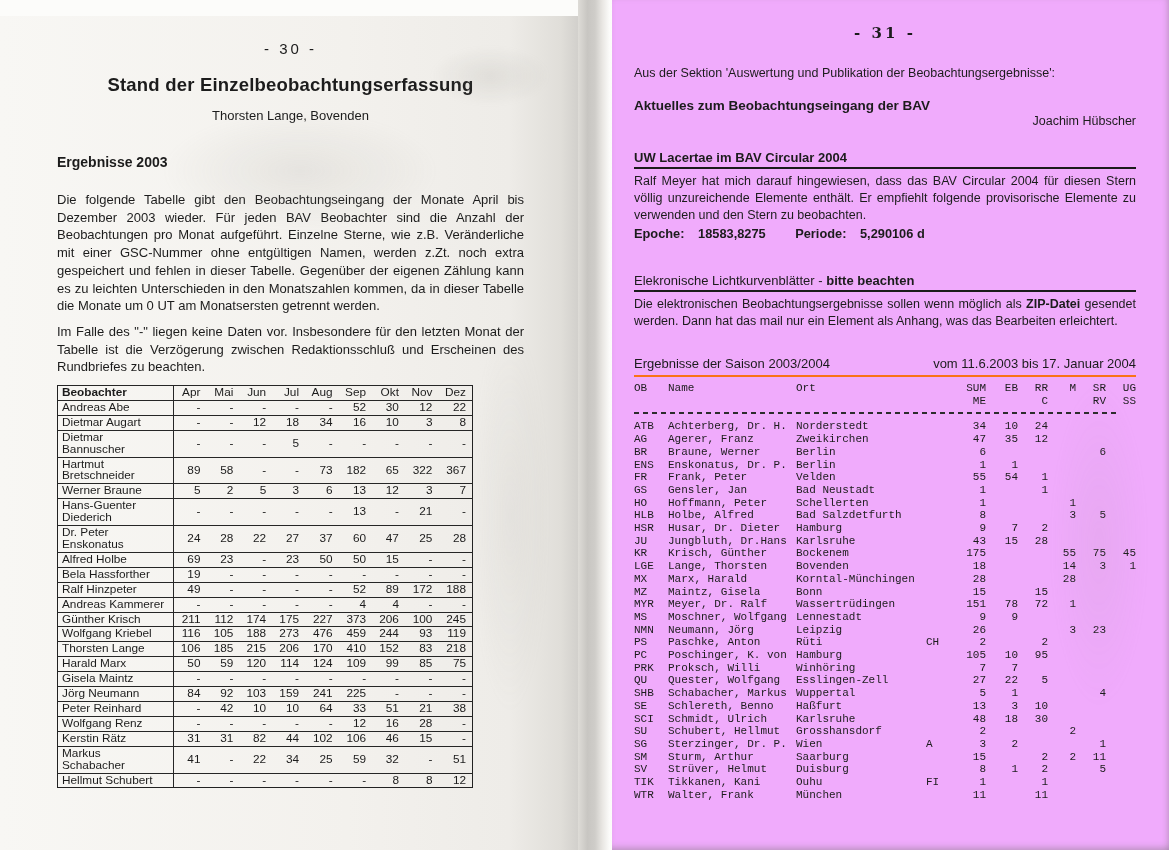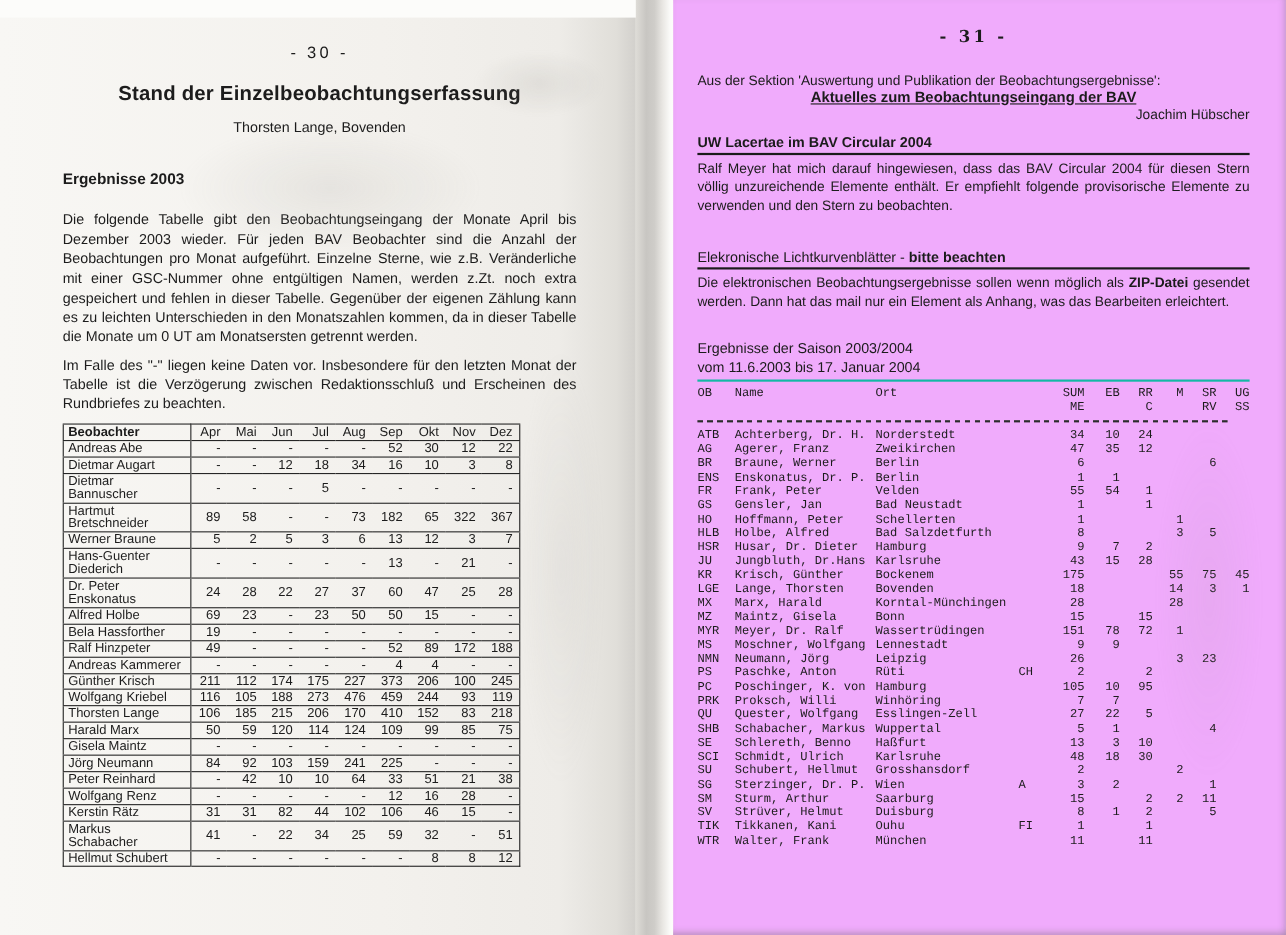--- a/index.html
+++ b/index.html
@@ -26,31 +26,31 @@
   .gutter{position:absolute;left:578px;top:0;width:34px;height:850px;
     background:linear-gradient(90deg,#dedcd7 0%,#c8c6c2 28%,#cfcdc9 50%,#e9e7e3 72%,#fbfbf9 92%,#fdfdfb 100%);}
 
   
   .page-right{position:absolute;left:612px;top:0;width:557px;height:850px;background:#f0abfc;
     font-family:"Liberation Sans",sans-serif;
     box-shadow:inset -5px 0 7px -4px rgba(110,110,105,.35), inset 0 -6px 7px -4px rgba(110,110,105,.4);}
   .pr-content{padding:24px 33px 0 22px;}
   .pn31{text-align:center;font-family:"DejaVu Serif","Liberation Serif",serif;font-weight:bold;font-size:15px;letter-spacing:3px;line-height:18px;}
   .intro31{margin-top:24px;font-size:12.5px;line-height:15px;}
-  .head31{text-align:center;font-size:13.5px;font-weight:bold;line-height:16px;text-decoration:underline;}
+  .head31{margin-top:17px;text-align:left;font-size:13.5px;font-weight:bold;line-height:16px;}
   .author31{text-align:right;font-size:12.5px;line-height:15px;}
-  .rule-title{margin-top:10px;font-size:13px;line-height:16px;border-bottom:2px solid #1b1b1b;padding-bottom:1px;}
+  .rule-title{margin-top:21px;font-size:13px;line-height:16px;border-bottom:2px solid #1b1b1b;padding-bottom:1px;}
   .mt-big{margin-top:31px;}
   .b{font-weight:bold;}
   .body31{margin:4px 0 0 0;font-size:12.5px;line-height:16.8px;text-align:justify;}
   .elements{margin-top:3px;font-size:12.8px;font-weight:bold;line-height:16px;}
   .elements .sp1{margin-left:10px;}
   .elements .sp2{margin-left:26px;}
   .results-head{display:flex;justify-content:space-between;margin-top:25px;font-size:13px;line-height:17px;
-    border-bottom:2px solid #14b8a6;padding-bottom:3px;flex-direction:column;}
+    border-bottom:2px solid #f97316;padding-bottom:3px;}
   .mono-table{margin-top:5px;border-collapse:collapse;table-layout:fixed;width:502px;
     font-family:"Liberation Mono","DejaVu Sans Mono",monospace;font-size:11px;}
   .mono-table th,.mono-table td{padding:0;line-height:12.7px;font-weight:normal;text-align:left;white-space:nowrap;}
   .mono-table .r{text-align:right;}
   col.c-ob{width:34px}col.c-name{width:128px}col.c-ort{width:130px}col.c-cc{width:24px}
   col.c-sum{width:36px}col.c-eb{width:32px}col.c-rr{width:30px}col.c-m{width:28px}col.c-sr{width:30px}col.c-ug{width:30px}
   .dash-line{height:2px;margin:5px 20px 6px 0;background:repeating-linear-gradient(90deg,#2c2c2c 0 5px,transparent 5px 9px);}
 
   
   .smudge{position:absolute;pointer-events:none;filter:blur(2px);}
@@ -367,20 +367,26 @@
     <div class="pr-content">
       <div class="pn31">- 31 -</div>
       <div class="intro31">Aus der Sektion 'Auswertung und Publikation der Beobachtungsergebnisse':</div>
       <div class="head31">Aktuelles zum Beobachtungseingang der BAV</div>
       <div class="author31">Joachim Hübscher</div>
 
       <div class="rule-title">
         <span class="b">UW Lacertae im BAV Circular 2004</span>
       </div>
       <p class="body31">Ralf Meyer hat mich darauf hingewiesen, dass das BAV Circular 2004 für diesen Stern völlig unzureichende Elemente enthält. Er empfiehlt folgende provisorische Elemente zu verwenden und den Stern zu beobachten.</p>
+      <div class="elements">
+        <span>Epoche:</span>
+        <span class="sp1">18583,8275</span>
+        <span class="sp2">Periode:</span>
+        <span class="sp1">5,290106 d</span>
+      </div>
 
       <div class="rule-title mt-big">
         <span>Elekronische Lichtkurvenblätter - </span><span class="b">bitte beachten</span>
       </div>
       <p class="body31">
         <span>Die elektronischen Beobachtungsergebnisse sollen wenn möglich als </span><span class="b">ZIP-Datei</span><span> gesendet werden. Dann hat das mail nur ein Element als Anhang, was das Bearbeiten erleichtert.</span>
       </p>
 
       <div class="results-head">
         <span>Ergebnisse der Saison 2003/2004</span>

